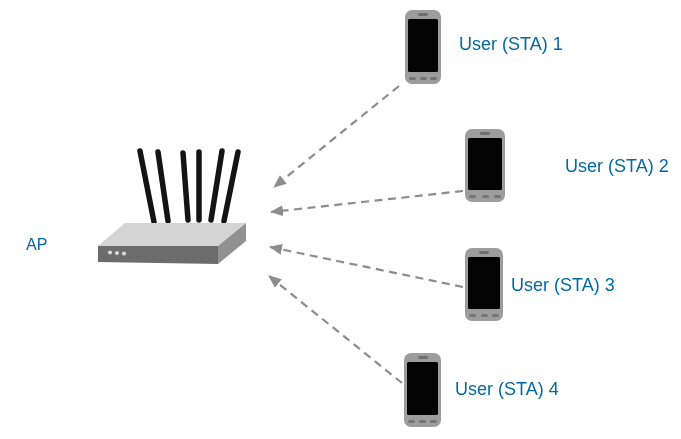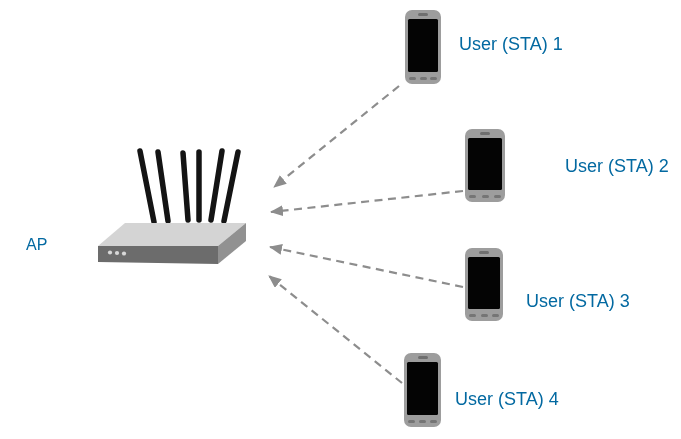--- a/index.html
+++ b/index.html
@@ -132,26 +132,26 @@
 
   <div class="phone" style="left:465px; top:248px; width:38px; height:73px;">
     <span class="speaker"></span>
     <span class="screen"></span>
     <span class="keys">
         <i></i>
         <i></i>
         <i></i>
       </span>
   </div>
-  <div class="diagram-label sta-label" style="left:526px; top:274px;margin-top:16px;">User (STA) 3</div>
+  <div class="diagram-label sta-label" style="left:511px; top:274px;">User (STA) 3</div>
 
   <div class="phone" style="left:404px; top:353px; width:37px; height:74px;">
     <span class="speaker"></span>
     <span class="screen"></span>
     <span class="keys">
         <i></i>
         <i></i>
         <i></i>
       </span>
   </div>
-  <div class="diagram-label sta-label" style="left:455px; top:388px;">User (STA) 4</div>
+  <div class="diagram-label sta-label" style="left:455px; top:378px;">User (STA) 4</div>
 
 </div>
 
 </body></html>

